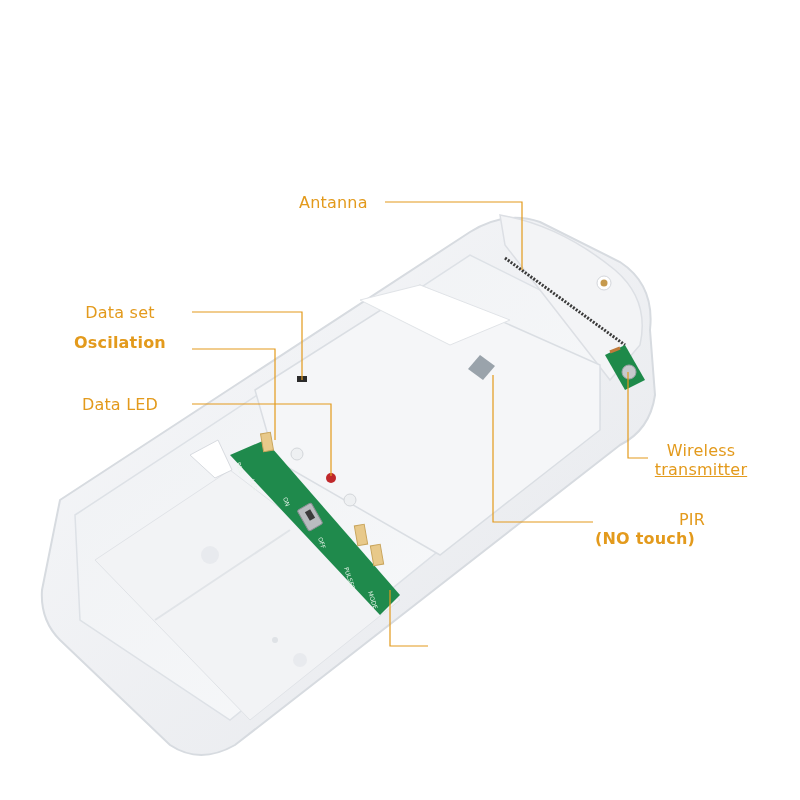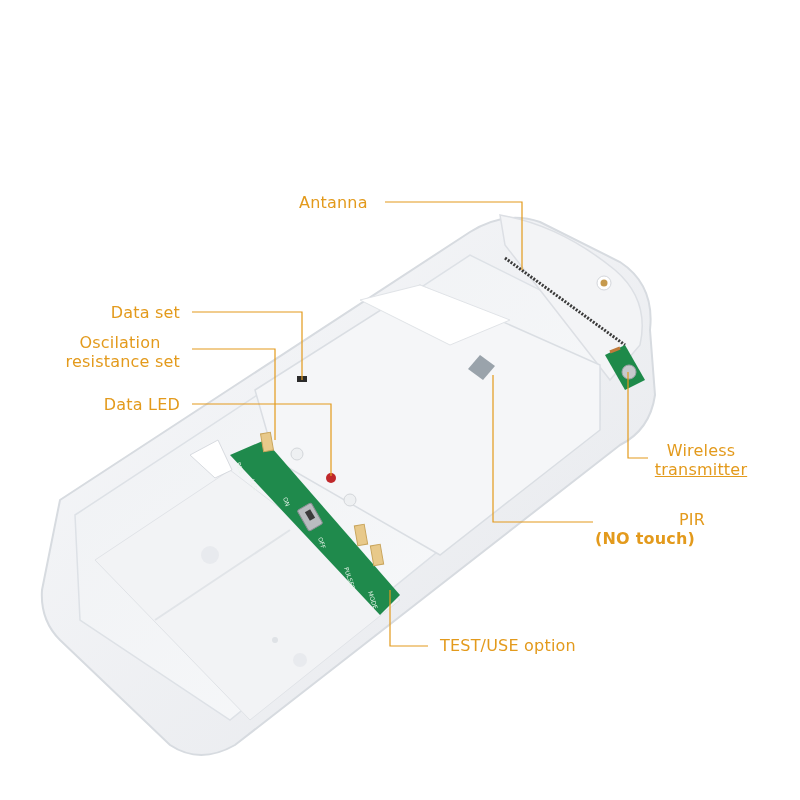--- a/index.html
+++ b/index.html
@@ -1,19 +1,19 @@
 <!DOCTYPE html>
 <html><head>
 <meta charset="utf-8">
 <style>
   html, body { margin: 0; padding: 0; background: #ffffff; }
   body { width: 800px; height: 800px; position: relative; overflow: hidden; font-family: "DejaVu Sans", sans-serif; }
   .stage { position: absolute; left: 0; top: 0; width: 736px; height: 800px; }
   .label { position: absolute; color: #e39a1c; font-size: 16px; line-height: 19px; white-space: nowrap; letter-spacing: 0.2px; }
-  .label.right { text-align: right; }
+  .label.right { text-align: center; }
   .label.center { text-align: center; }
   svg { position: absolute; left: 0; top: 0; }
 </style>
 </head>
 <body>
 
 <div class="stage">
   <svg width="800" height="800" viewBox="0 0 800 800">
     <defs>
       <linearGradient id="shell" x1="0" y1="0" x2="1" y2="1">
@@ -88,21 +88,19 @@
       <polyline points="192,349 275,349 275,440"></polyline>
       <polyline points="192,404 331,404 331,476"></polyline>
       <polyline points="628,372 628,458 648,458"></polyline>
       <polyline points="493,375 493,522 593,522"></polyline>
       <polyline points="390,590 390,646 428,646"></polyline>
     </g>
   </svg>
 
   <div class="label" style="left:299px; top:193px;">Antanna</div>
   <div class="label right" style="left:60px; width:120px; top:303px;">Data set</div>
-  <div class="label center" style="left:55px; width:130px; top:333px;">Oscilation</div>
-  <div class="label right" style="left:40px; width:140px; top:352px;">resistance set</div>
+  <div class="label center" style="left:55px; width:130px; top:333px;font-weight:bold;">Oscilation</div>
   <div class="label right" style="left:60px; width:120px; top:395px;">Data LED</div>
   <div class="label center" style="left:646px; width:110px; top:441px;">Wireless</div>
   <div class="label center" style="left:646px; width:110px; top:460px;text-decoration:underline;">transmitter</div>
   <div class="label center" style="left:585px; width:120px; top:510px;text-align:right;">PIR</div>
   <div class="label center" style="left:585px; width:120px; top:529px;font-weight:bold;">(NO touch)</div>
-  <div class="label" style="left:440px; top:636px;">TEST/USE option</div>
 </div>
 
 </body></html>

